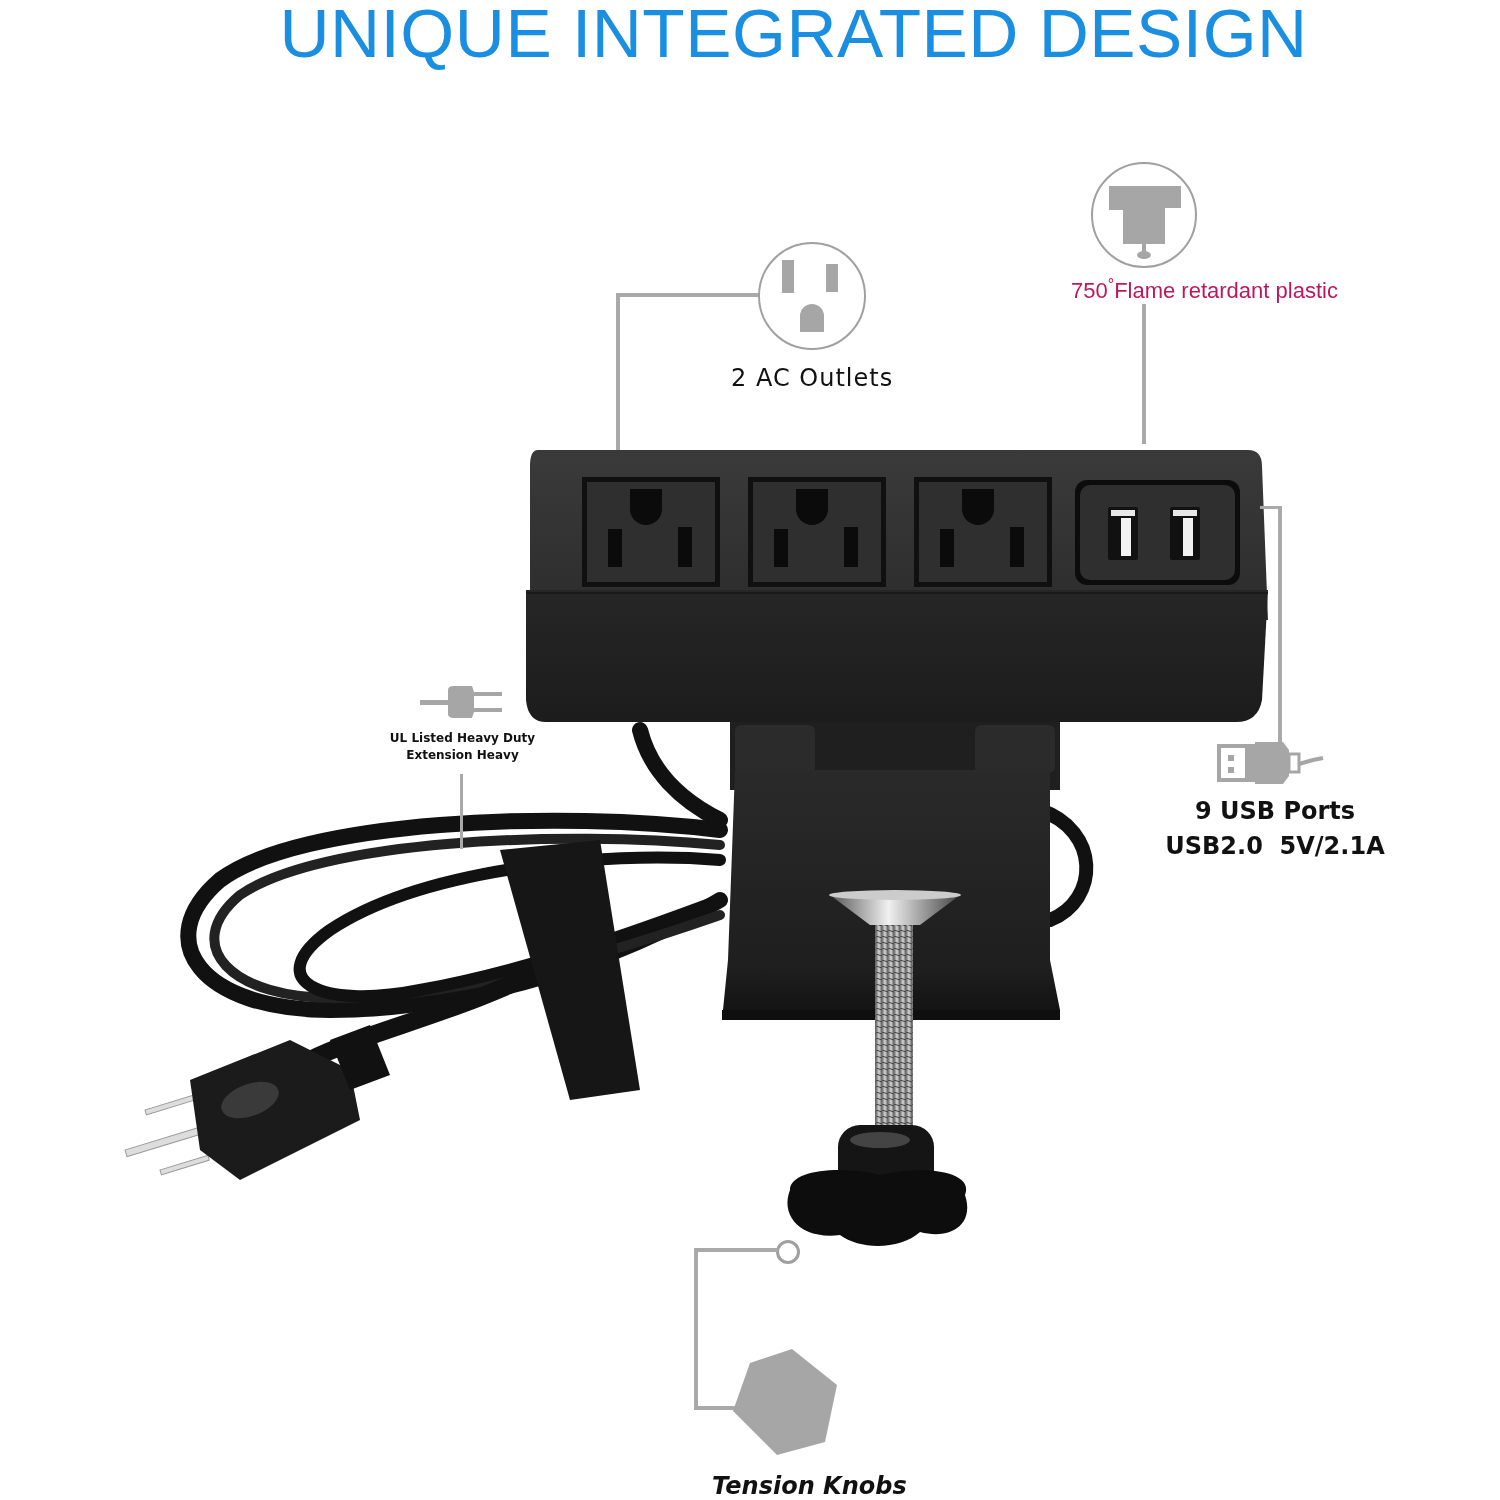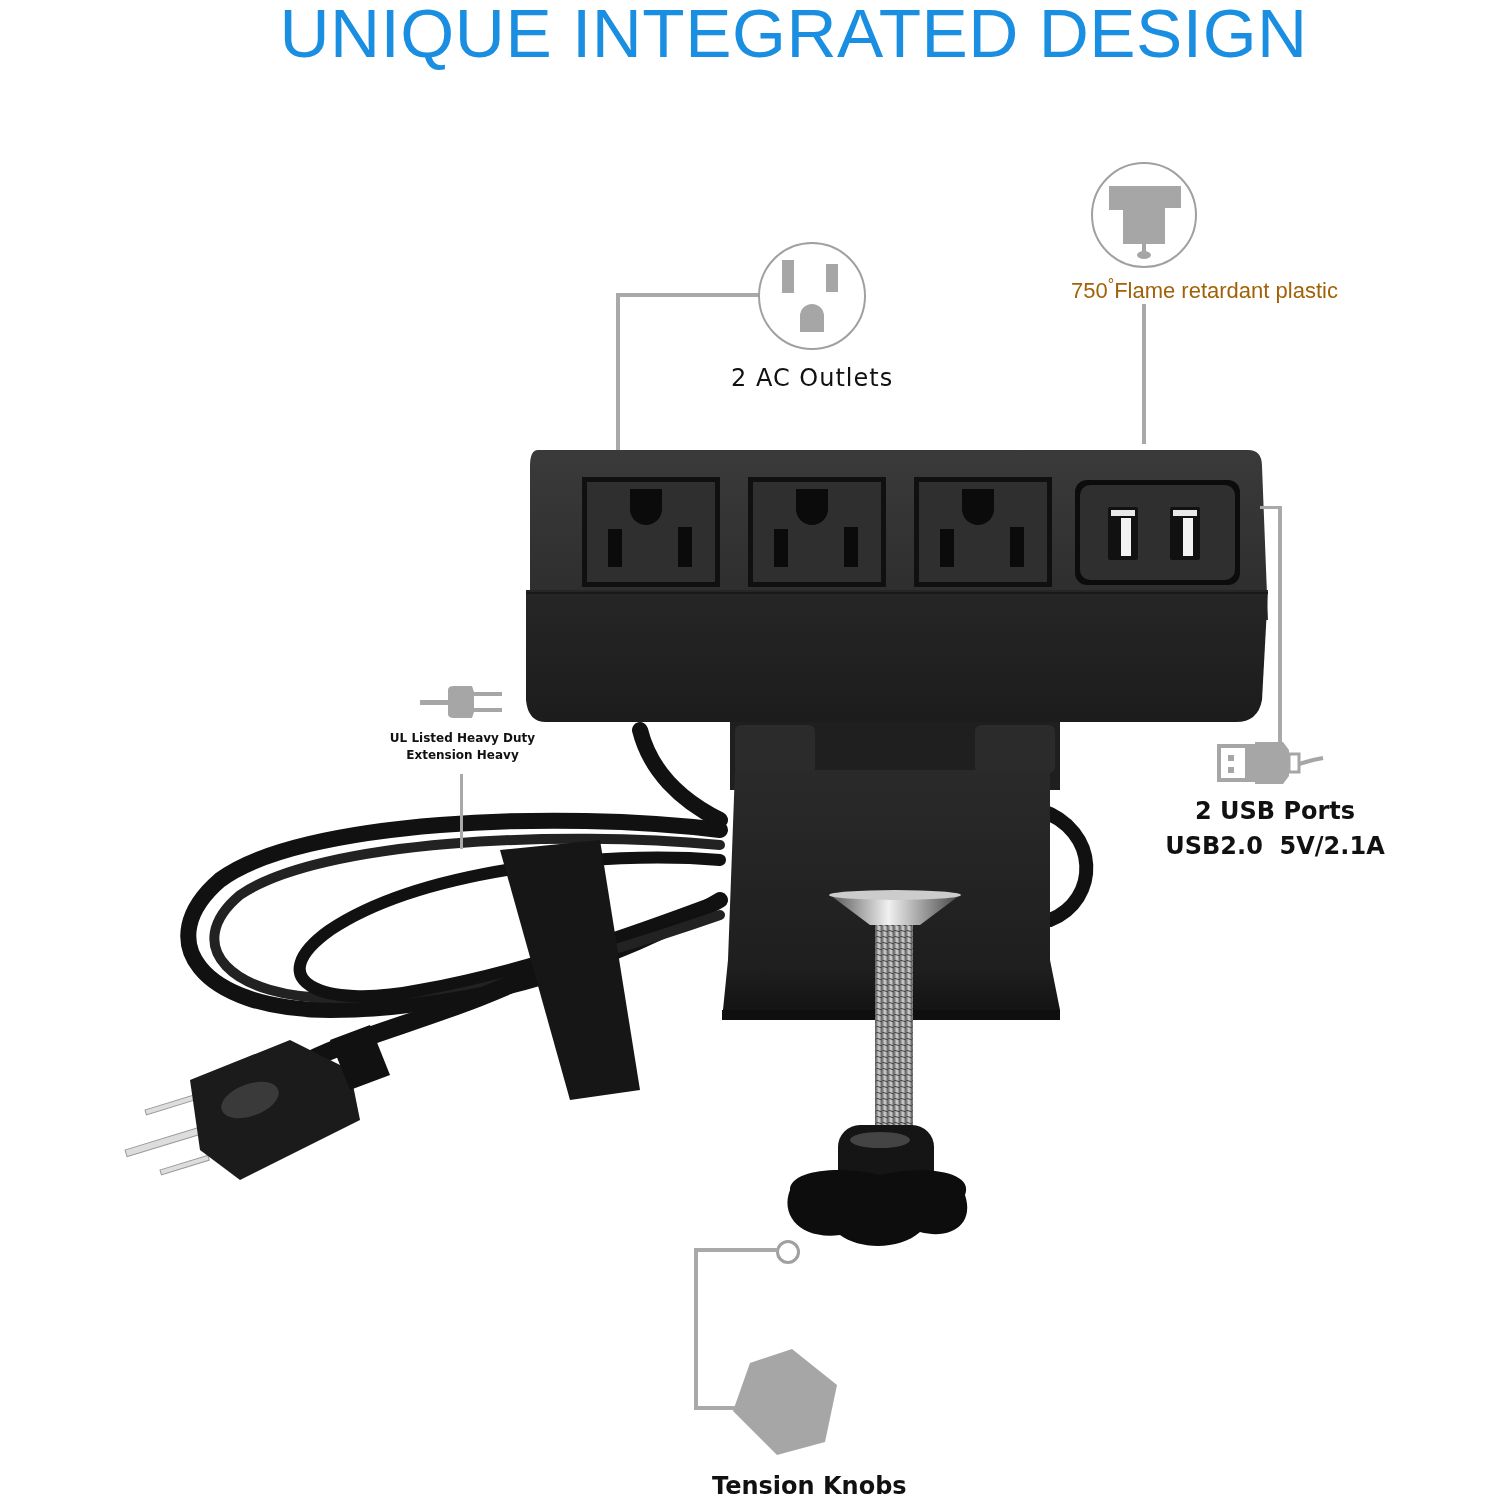--- a/index.html
+++ b/index.html
@@ -4,21 +4,21 @@
   <style>
     html, body { margin: 0; padding: 0; background: #ffffff; }
     body { width: 1500px; height: 1500px; position: relative; overflow: hidden; font-family: "Liberation Sans", sans-serif; }
     .abs { position: absolute; }
     .title {
       position: absolute; left: 0; top: -6px; width: 1556px; text-align: center;
       font-family: "Liberation Sans", sans-serif; font-size: 68px; font-weight: 400;
       letter-spacing: 0.5px; transform: scaleX(1.02); transform-origin: left top;
     }
     .label-sans { font-family: "DejaVu Sans", sans-serif; color: #111; white-space: nowrap; }
-    .label-lib { font-family: "Liberation Sans", sans-serif; color: #a16207; white-space: nowrap; }
+    .label-lib { font-family: "Liberation Sans", sans-serif; color: #be185d; white-space: nowrap; }
     .line { position: absolute; background: #a9a9a9; }
     .circle-icon { position: absolute; border: 2px solid #a0a0a0; border-radius: 50%; background: #fff; box-sizing: border-box; }
     svg { display: block; }
   </style>
 </head>
 <body>
 
 <div class="title" style="color:#1a8ee0;">UNIQUE INTEGRATED DESIGN</div>
 
 <svg class="abs" style="left:0;top:0;" width="1500" height="1500" viewBox="0 0 1500 1500">
@@ -173,24 +173,24 @@
 <svg class="abs" style="left:1217px;top:740px;" width="110" height="46" viewBox="0 0 110 46">
   <rect x="2" y="6" width="28" height="34" fill="#fff" stroke="#a6a6a6" stroke-width="4"></rect>
   <rect x="11" y="15" width="6" height="6" fill="#a6a6a6"></rect>
   <rect x="11" y="27" width="6" height="6" fill="#a6a6a6"></rect>
   <rect x="30" y="4" width="8" height="38" fill="#a6a6a6"></rect>
   <path d="M38 2 L 66 2 L 72 10 L 72 36 L 66 44 L 38 44 Z" fill="#a6a6a6"></path>
   <rect x="72" y="14" width="10" height="18" fill="#fff" stroke="#a6a6a6" stroke-width="3"></rect>
   <path d="M82 24 L 96 20 L 106 18" stroke="#a6a6a6" stroke-width="4" fill="none"></path>
 </svg>
 <div class="abs label-sans" style="left:1150px;top:794px;width:250px;text-align:center;font-size:24px;font-weight:bold;line-height:35px;">
-  <div>2 USB Ports</div>
+  <div>9 USB Ports</div>
   <div style="white-space:pre;">USB2.0  5V/2.1A</div>
 </div>
 
 <div class="circle-icon" style="left:776px;top:1240px;width:24px;height:24px;border-width:3px;"></div>
 <div class="line" style="left:694px;top:1248px;width:84px;height:4px;"></div>
 <div class="line" style="left:694px;top:1248px;width:4px;height:162px;"></div>
 <div class="line" style="left:694px;top:1406px;width:46px;height:4px;"></div>
 <svg class="abs" style="left:730px;top:1345px;" width="115" height="115" viewBox="0 0 115 115">
   <polygon points="62,4 107,40 95,97 47,110 3,66 20,18" fill="#a6a6a6"></polygon>
 </svg>
-<div class="abs label-sans" style="left:712px;top:1472px;font-size:24px;font-weight:bold;">Tension Knobs</div>
+<div class="abs label-sans" style="left:712px;top:1472px;font-size:24px;font-weight:bold;font-style:italic;">Tension Knobs</div>
 
 </body></html>

